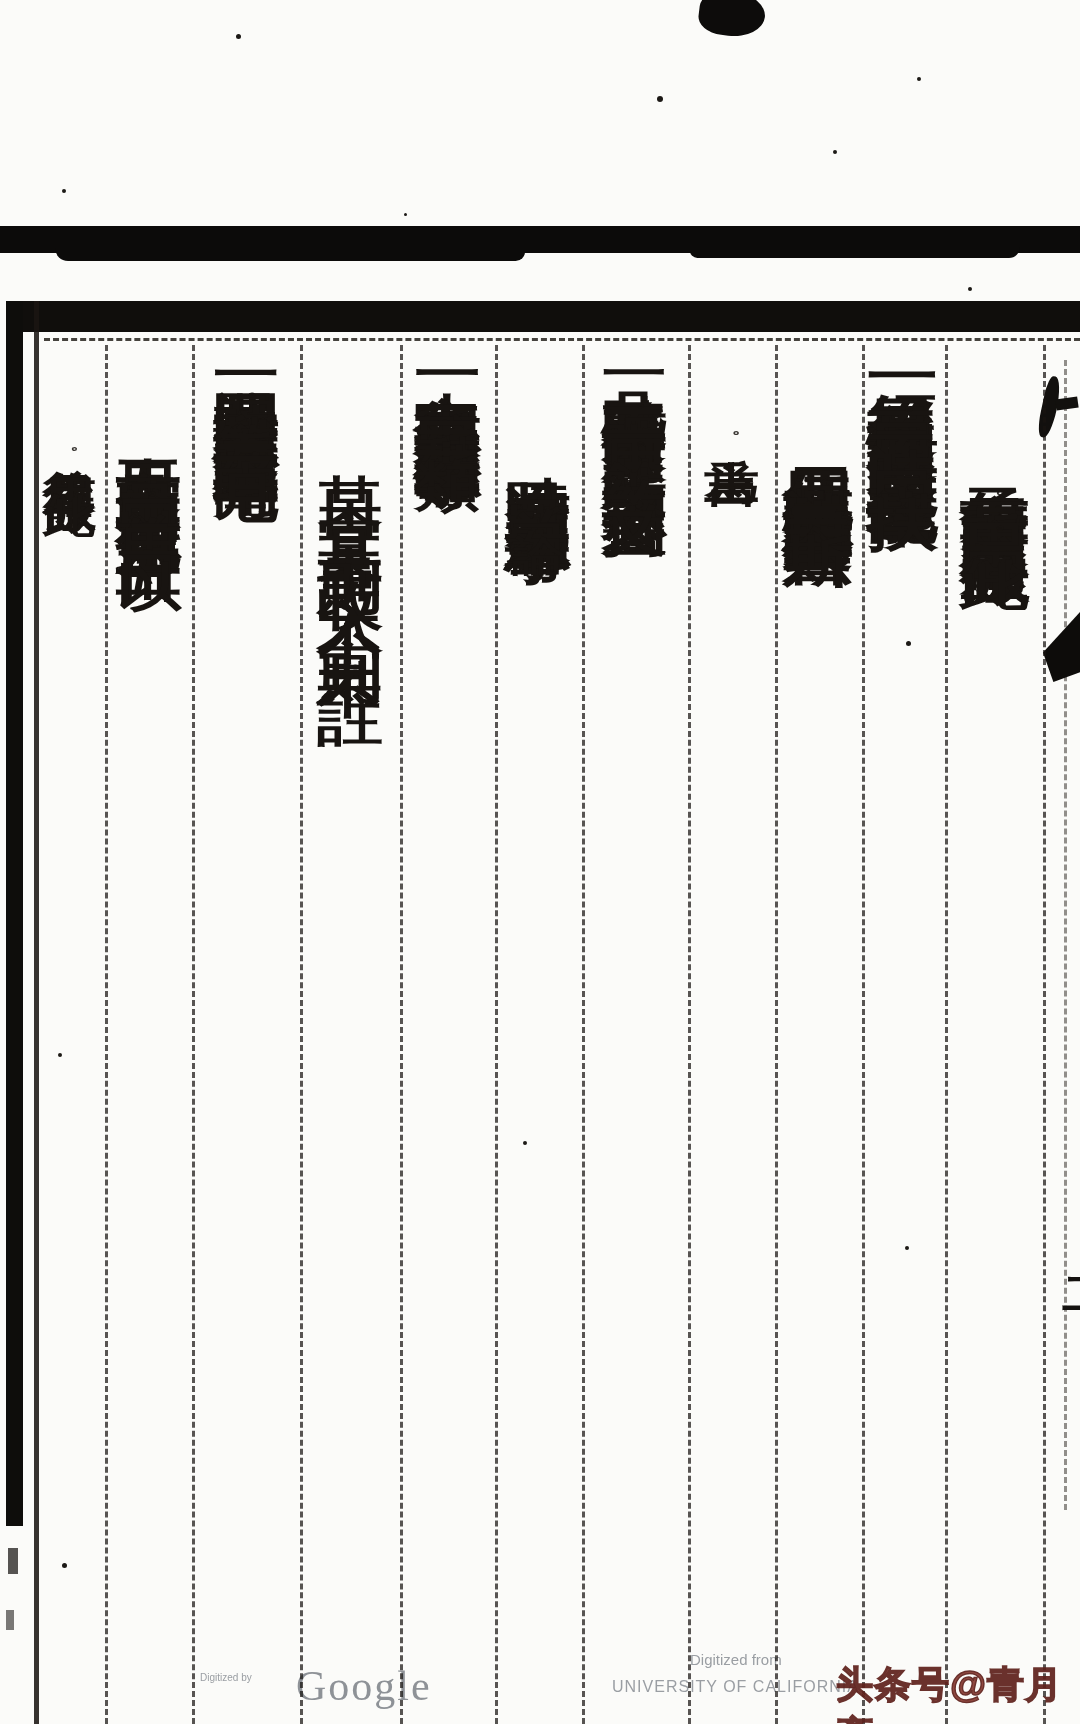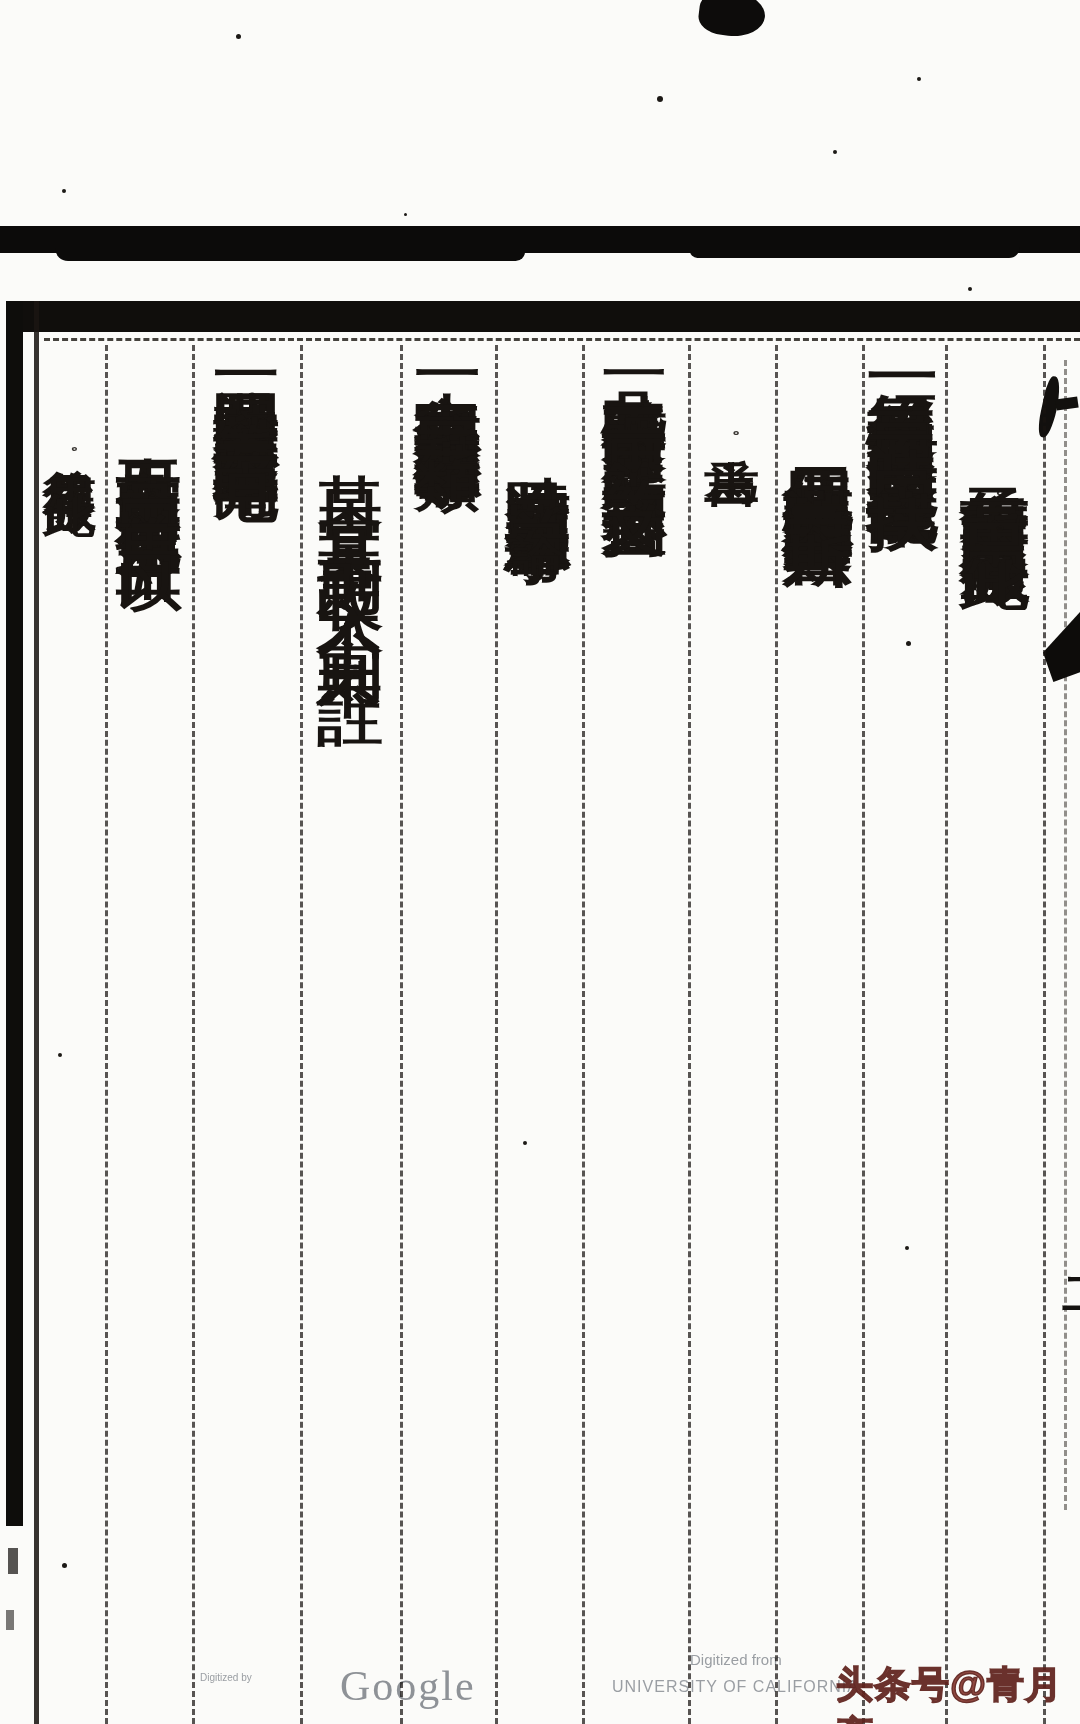--- a/index.html
+++ b/index.html
@@ -41,21 +41,21 @@
   .c6 {left:511px;top:433px;font-size:53px;letter-spacing:4px;width:53px;transform:scaleX(1.24);transform-origin:50% 0;}
   .c7 {left:421px;top:347px;font-size:52px;letter-spacing:3px;width:52px;transform:scaleX(1.28);transform-origin:50% 0;}
   .c8 {left:323px;top:430px;font-size:54px;letter-spacing:18px;width:54px;transform:scaleX(1.22);transform-origin:50% 0;}
   .c9 {left:220px;top:347px;font-size:51px;letter-spacing:3px;width:51px;transform:scaleX(1.30);transform-origin:50% 0;}
   .c10{left:122px;top:415px;font-size:52px;letter-spacing:4px;width:52px;transform:scaleX(1.26);transform-origin:50% 0;}
   .c11{left:49px; top:437px;font-size:41px;letter-spacing:2px;width:41px;transform:scaleX(1.28);transform-origin:50% 0;}
   
   .wm-gray{position:absolute;color:#9a9ea3;z-index:1;font-family:"Liberation Sans","DejaVu Sans",sans-serif;}
   .wm-digitized{left:200px;top:1672px;font-size:10px;}
   .wm-google{left:296px;top:1662px;font-size:42px;letter-spacing:2px;color:#8e9297;
-             font-family:"Liberation Serif","DejaVu Serif",serif;margin-left:44px;}
+             font-family:"Liberation Serif","DejaVu Serif",serif;}
   .wm-origfrom{left:690px;top:1651px;font-size:15px;}
   .wm-univ{left:612px;top:1678px;font-size:16px;letter-spacing:1px;}
   .wm-red{position:absolute;left:836px;top:1660px;font-size:37px;font-weight:700;z-index:4;
           color:#8a3a32;-webkit-text-stroke:1.5px #5e201b;letter-spacing:1px;opacity:.92;
           font-family:"Liberation Sans","DejaVu Sans",sans-serif;}
 </style>
 </head>
 <body>
 
 <div id="scan">

